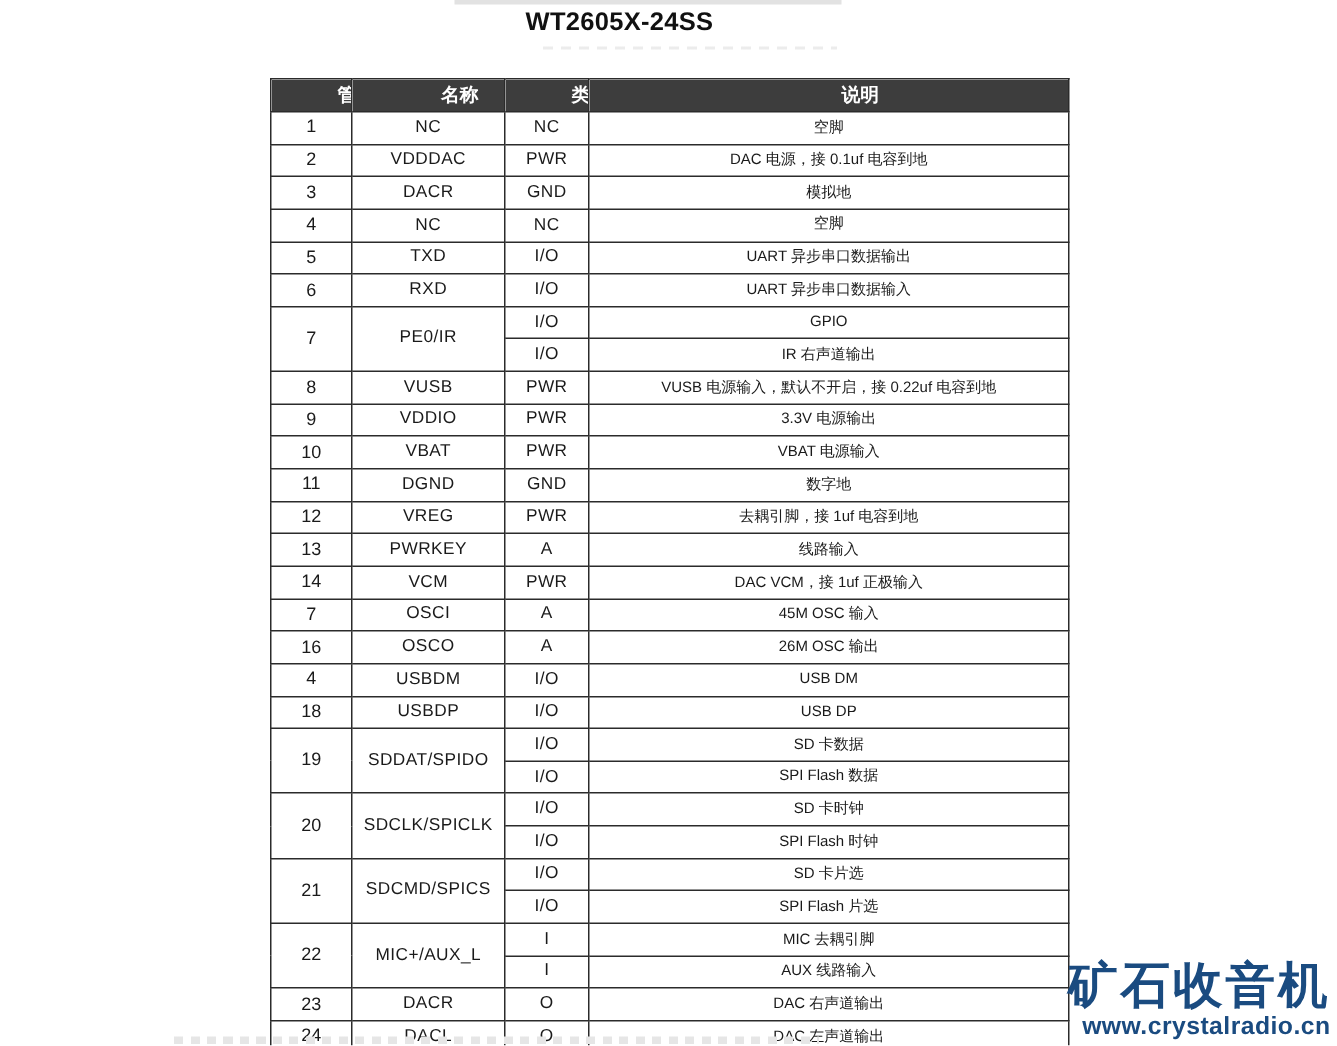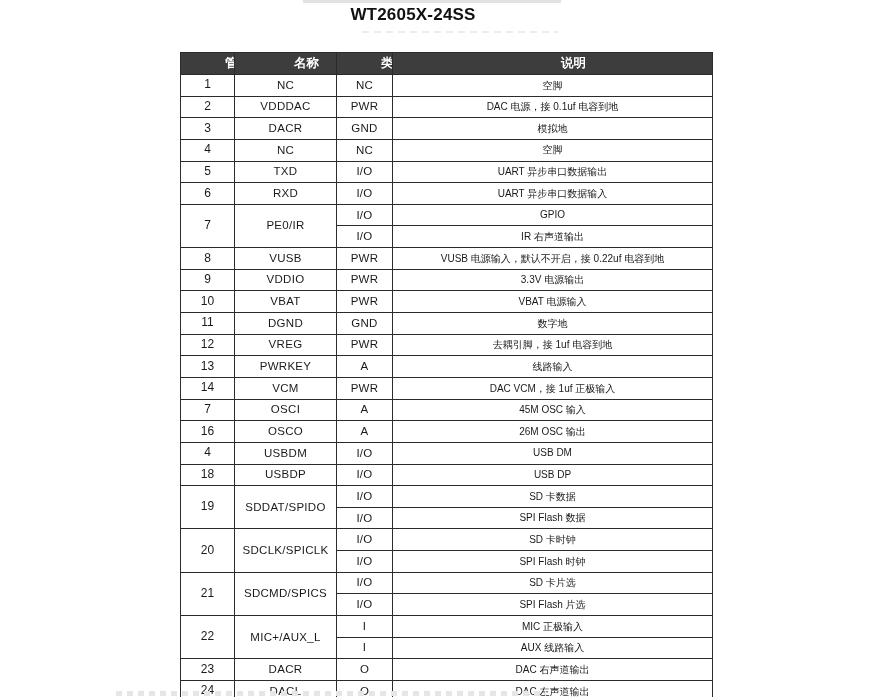--- a/index.html
+++ b/index.html
@@ -251,21 +251,21 @@
           <td class="c-desc">SD 卡片选</td>
         </tr>
         <tr class="subrow">
           <td class="c-type">I/O</td>
           <td class="c-desc">SPI Flash 片选</td>
         </tr>
         <tr>
           <td class="c-pin" rowspan="2">22</td>
           <td class="c-name" rowspan="2">MIC+/AUX_L</td>
           <td class="c-type">I</td>
-          <td class="c-desc">MIC 正极输入</td>
+          <td class="c-desc">MIC 去耦引脚</td>
         </tr>
         <tr class="subrow">
           <td class="c-type">I</td>
           <td class="c-desc">AUX 线路输入</td>
         </tr>
         <tr>
           <td class="c-pin" rowspan="1">23</td>
           <td class="c-name" rowspan="1">DACR</td>
           <td class="c-type">O</td>
           <td class="c-desc">DAC 右声道输出</td>
@@ -275,15 +275,17 @@
           <td class="c-name" rowspan="1">DACL</td>
           <td class="c-type">O</td>
           <td class="c-desc">DAC 左声道输出</td>
         </tr>
       </tbody>
   </table>
 
   <div class="frag-bottom"></div>
 
   <div class="watermark">
+    <div class="wm-logo">矿石收音机</div>
+    <div class="wm-url">www.crystalradio.cn</div>
   </div>
 
 </div>
 
 </body></html>

